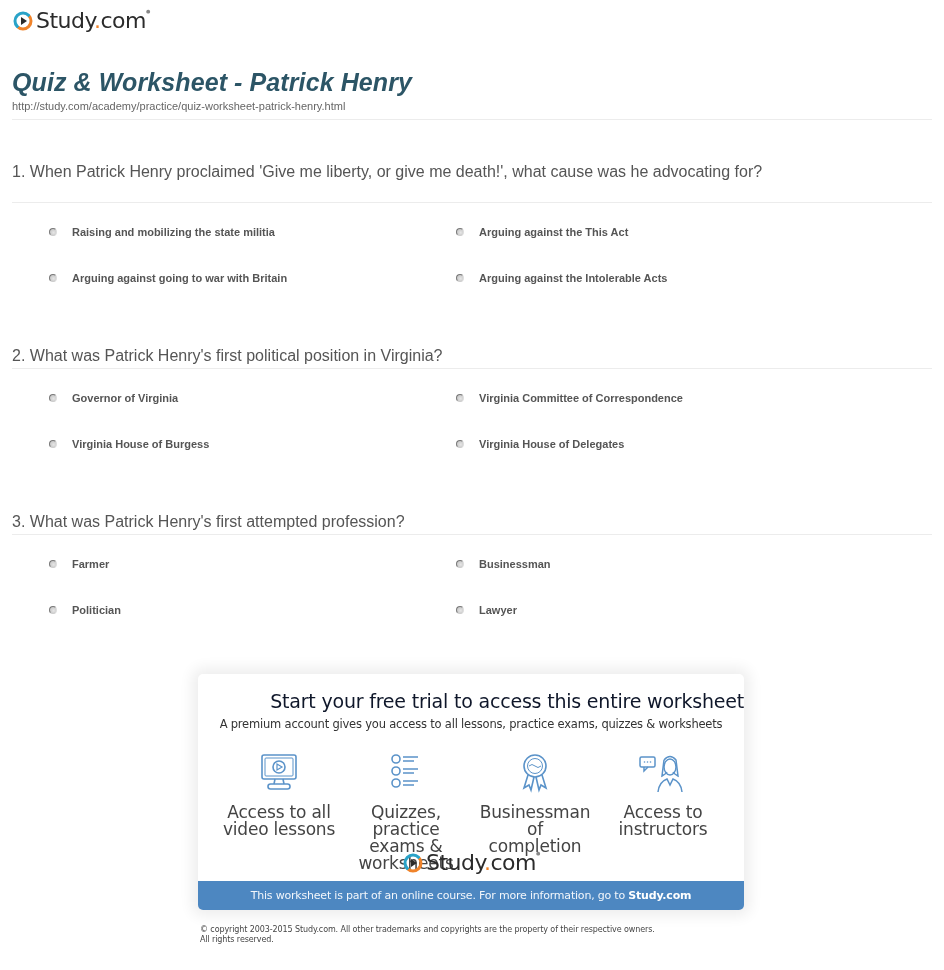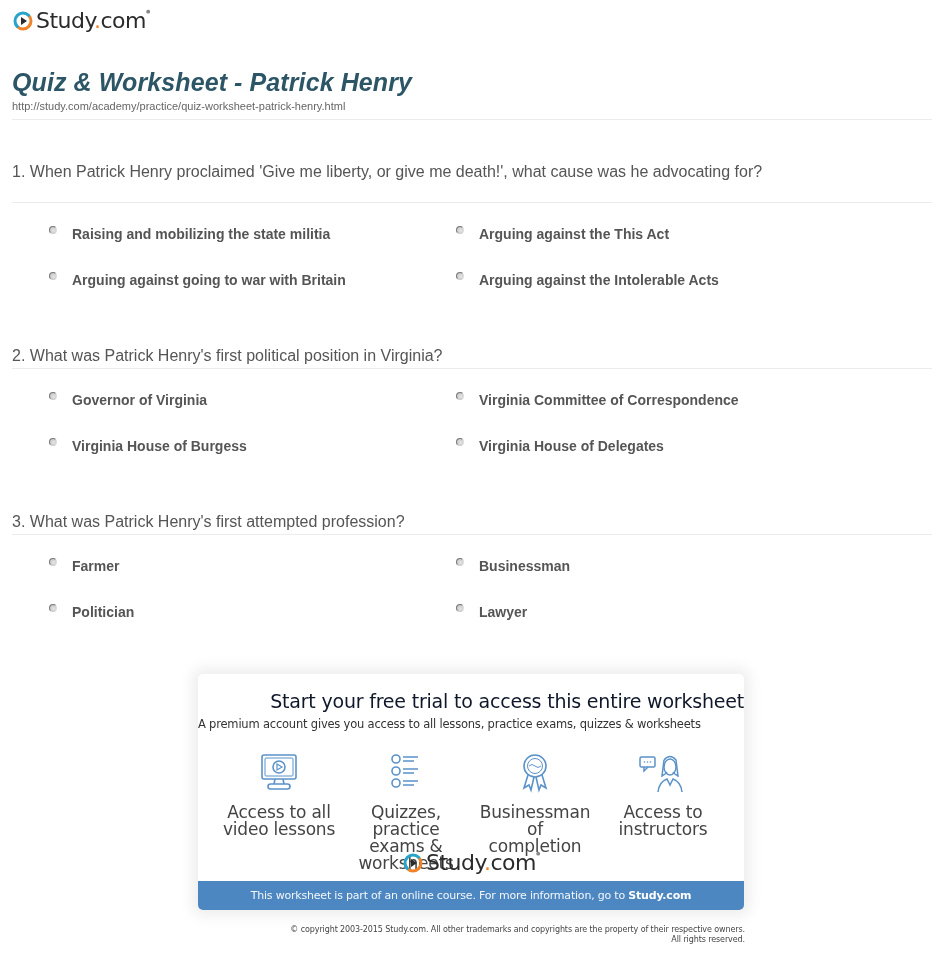--- a/index.html
+++ b/index.html
@@ -13,37 +13,37 @@
   .logo .tm { color: #888; font-size: 5px; vertical-align: top; }
 
   #top-logo { left: 13px; top: 8px; }
   #top-logo .word { font-size: 22px; margin-left: 3px; }
 
   .page-title { position: absolute; left: 12px; top: 68px; font-size: 25px; font-weight: bold; color: #2c5566; margin: 0; letter-spacing: 0.1px; font-style: italic; }
   .page-url { position: absolute; left: 12px; top: 100px; font-size: 11px; color: #666; }
   .divider { position: absolute; left: 12px; width: 920px; height: 1px; background: #ececec; }
 
   .question { position: absolute; left: 12px; width: 780px; font-size: 16px; color: #555; line-height: 18px; }
-  .option { position: absolute; display: flex; align-items: flex-start; font-size: 14px; font-weight: bold; color: #555; }
+  .option { position: absolute; display: flex; align-items: center; font-size: 11px; font-weight: bold; color: #555; }
   .radio { width: 8px; height: 8px; border-radius: 50%; border: 1px solid #777; border-right-color: #ddd; border-bottom-color: #ccc; background: radial-gradient(circle at 60% 60%, #e6e6e6, #bdbdbd); margin-right: 15px; box-sizing: border-box; }
 
   .promo { position: absolute; left: 198px; top: 674px; width: 546px; height: 236px; background: #fff; border-radius: 5px; box-shadow: 0 0 14px 6px rgba(0,0,0,0.07); overflow: hidden; }
   .promo-title { position: absolute; left: 0; right: 0; top: 16px; text-align: right; font-family: "DejaVu Sans", sans-serif; font-size: 19px; color: #0f172a; font-weight: normal; letter-spacing: -0.2px; }
-  .promo-sub { position: absolute; left: 0; right: 0; top: 43px; text-align: left; font-family: "DejaVu Sans", sans-serif; font-size: 11.5px; color: #333; letter-spacing: -0.2px; }
+  .promo-sub { position: absolute; left: 0; right: 0; top: 43px; text-align: center; font-family: "DejaVu Sans", sans-serif; font-size: 11.5px; color: #333; letter-spacing: -0.2px; }
   .feature { position: absolute; top: 78px; width: 130px; text-align: center; }
   .feature svg { display: block; margin: 0 auto; }
   .feature-label { font-family: "DejaVu Sans", sans-serif; font-size: 17px; color: #444; line-height: 17px; margin-top: 10px; letter-spacing: -0.2px; }
 
   #promo-logo { left: 205px; top: 176px; }
   #promo-logo .word { font-size: 22px; margin-left: 3px; }
 
   .banner { position: absolute; left: 0; right: 0; bottom: 0; height: 29px; background: #4d87c1; color: #f2f6fb; text-align: center; font-family: "DejaVu Sans", sans-serif; font-size: 11px; line-height: 29px; letter-spacing: -0.2px; margin-top: 13px; }
   .banner b { color: #fff; }
 
-  .footer { position: absolute; left: 200px; width: 545px; top: 925px; text-align: right; font-family: "DejaVu Sans", sans-serif; font-size: 8px; color: #444; line-height: 10px; letter-spacing: -0.1px; }
+  .footer { position: absolute; left: 200px; width: 545px; top: 925px; text-align: left; font-family: "DejaVu Sans", sans-serif; font-size: 8px; color: #444; line-height: 10px; letter-spacing: -0.1px; }
 </style>
 </head>
 <body>
 
 <div class="logo" id="top-logo">
   <span class="mark">
     <svg width="20" height="20" viewBox="0 0 20 20">
       <defs>
         <linearGradient id="lg1" x1="0" y1="0" x2="1" y2="1">
           <stop offset="0" stop-color="#2aa3c8"></stop>

